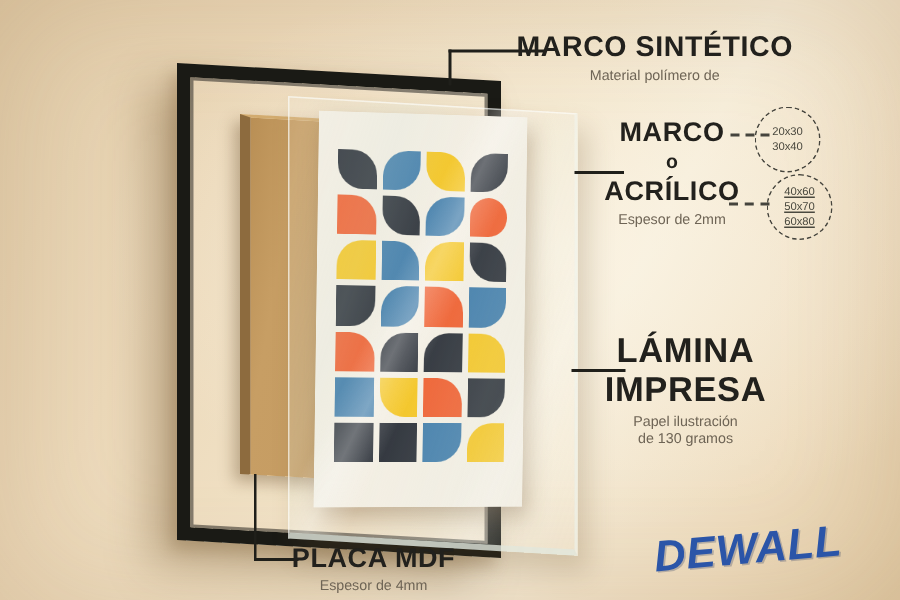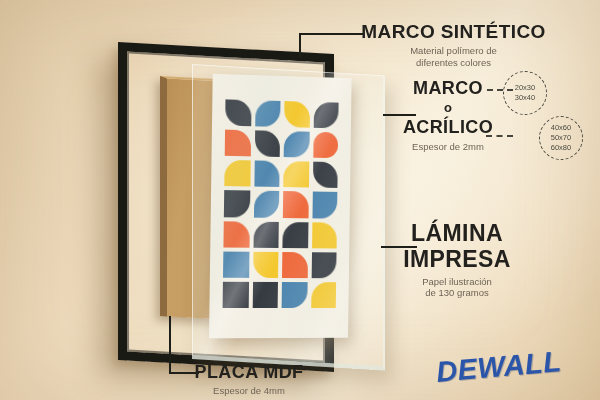--- a/index.html
+++ b/index.html
@@ -44,36 +44,36 @@
   
   .line{position:absolute;background:#1f1f1a;}
   .dash{position:absolute;border-top:2px dashed #45443d;height:0;}
 
   
   .callout{position:absolute;color:#22211d;}
   .callout .title{font-weight:800;letter-spacing:.4px;line-height:1.12;color:#22211d;}
   .callout .sub{font-size:9.5px;color:#6e6455;line-height:1.25;margin-top:3px;}
   .center{text-align:center;}
 
-  .marco{left:356px;top:21px;width:195px;}
+  .marco{left:339px;top:21px;width:195px;}
   .marco .title{font-size:19px;}
   .vidrio{left:398px;top:78px;width:100px;}
   .vidrio .t1,.vidrio .t3{font-size:18px;font-weight:800;letter-spacing:.4px;line-height:1.15;}
   .vidrio .t2{font-size:13px;font-weight:800;line-height:1.1;margin:2px 0;}
   .lamina{left:398px;top:221px;width:118px;}
   .lamina .title{font-size:23px;}
   .placa{left:190px;top:362px;width:118px;}
   .placa .title{font-size:18px;}
 
   .size-circle{position:absolute;width:42px;height:42px;border:1.5px dashed #45443d;
     border-radius:50%;display:flex;flex-direction:column;align-items:center;
     justify-content:center;color:#4a493f;}
   .size-circle div{font-size:7.5px;line-height:1.3;}
   .circle1{left:503px;top:71px;}
-  .circle2{left:539px;top:116px;}
+  .circle2{left:511px;top:116px;text-decoration:underline;}
 
   .brand{position:absolute;left:436px;top:349px;width:160px;
     font-size:29px;font-weight:800;font-style:italic;letter-spacing:.5px;
     transform:rotate(-5deg);text-shadow:1px 1px 0 rgba(20,40,90,.25);}
 </style>
 </head>
 <body>
 
 <div id="stage">
 
@@ -121,21 +121,20 @@
   <div class="line" style="left:381px;top:246px;width:36px;height:2px"></div>
   <div class="line" style="left:169px;top:316px;width:2px;height:58px"></div>
   <div class="line" style="left:169px;top:372px;width:30px;height:2px"></div>
   <div class="dash" style="left:487px;top:89px;width:26px"></div>
   <div class="dash" style="left:486px;top:135px;width:27px"></div>
 
   <div class="callout marco center">
     <div class="title">MARCO SINTÉTICO</div>
     <div class="sub">
       <div>Material polímero de</div>
-      <div>diferentes colores</div>
     </div>
   </div>
 
   <div class="callout vidrio center">
     <div class="t1">MARCO</div>
     <div class="t2">o</div>
     <div class="t3">ACRÍLICO</div>
     <div class="sub">Espesor de 2mm</div>
   </div>
 

